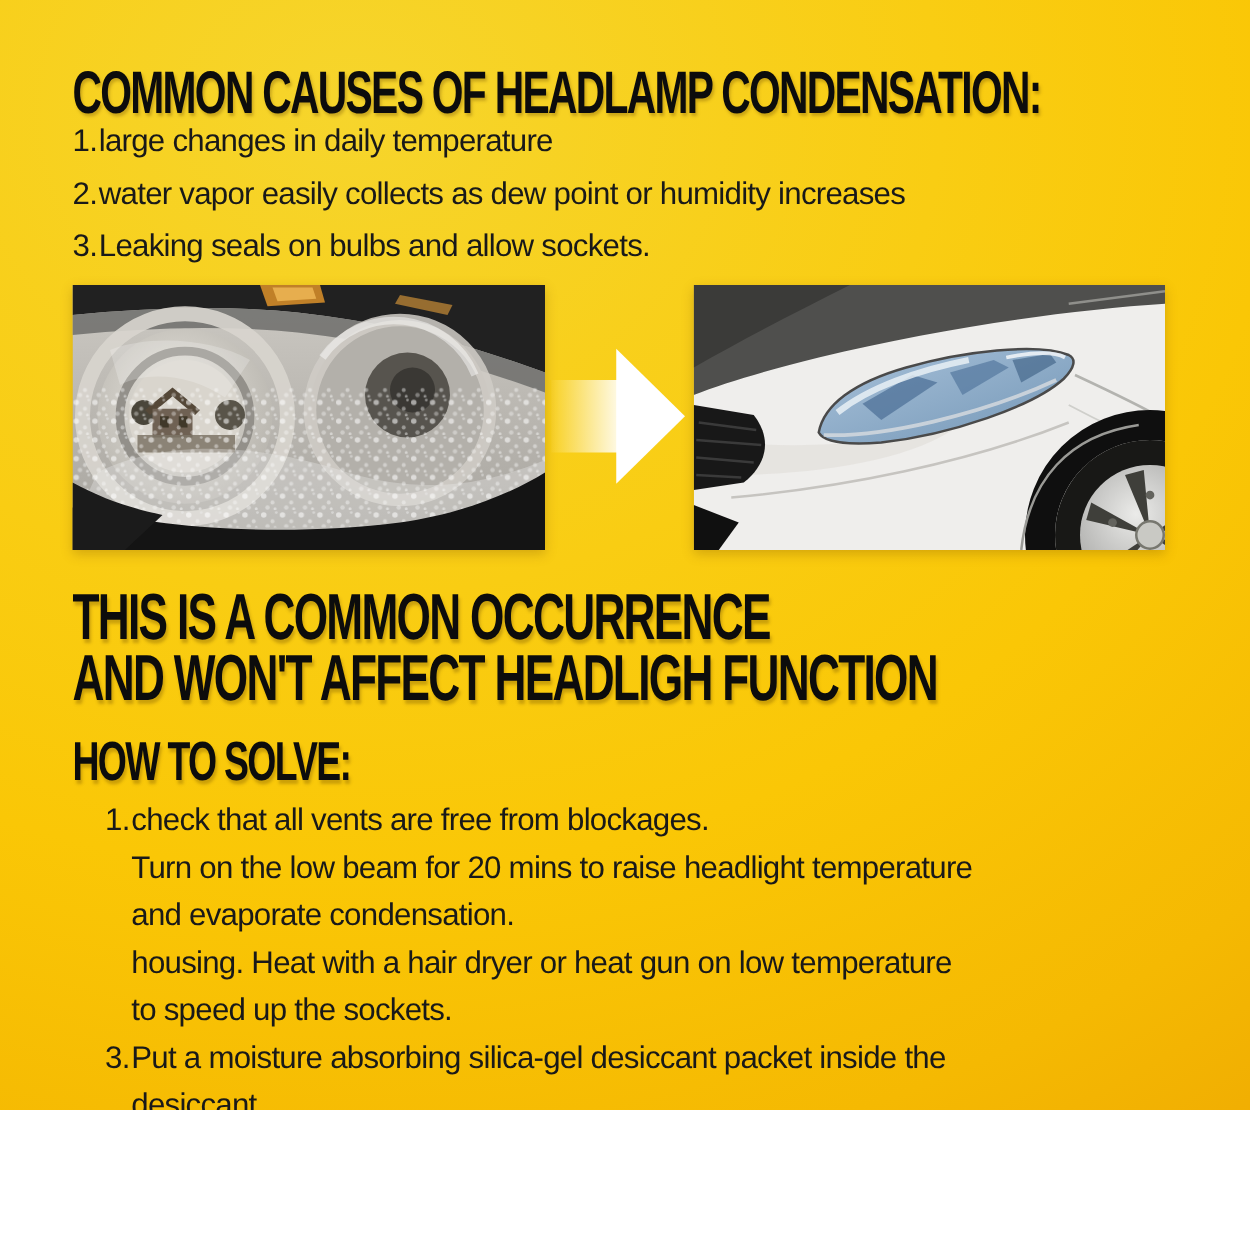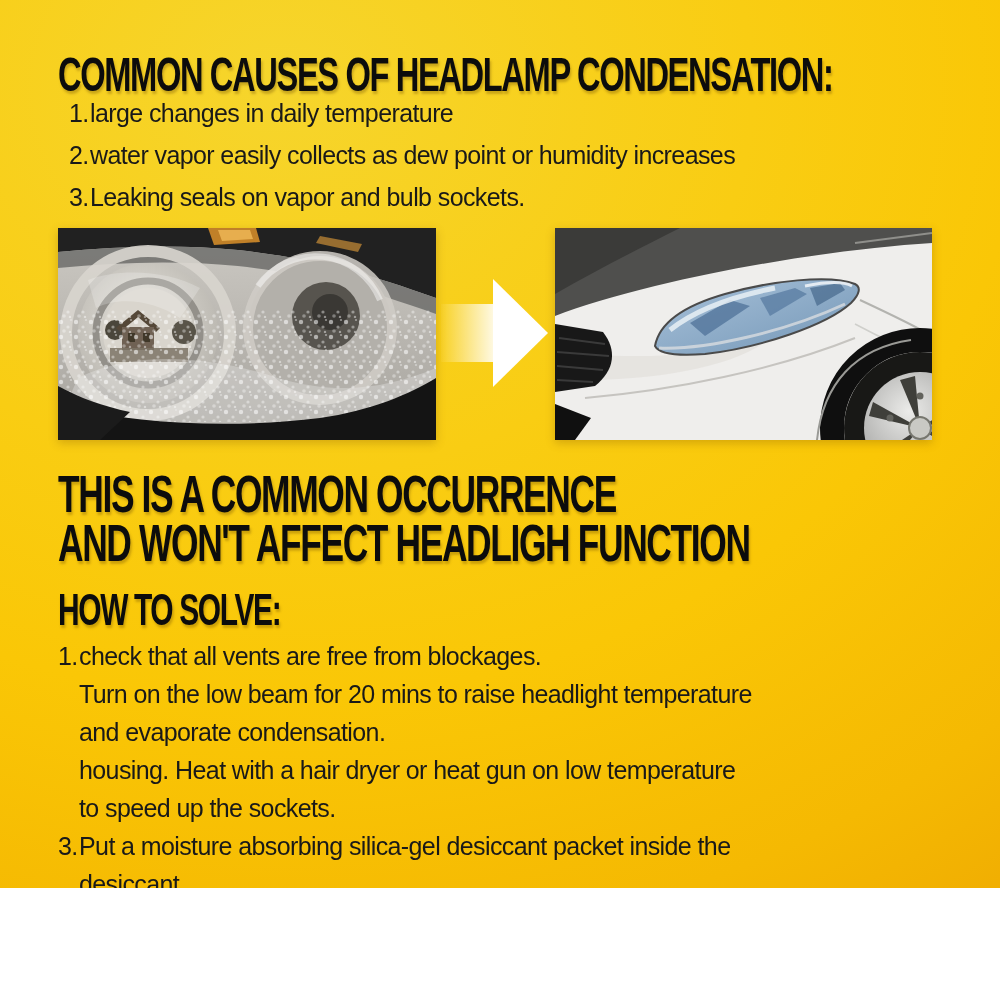--- a/index.html
+++ b/index.html
@@ -17,22 +17,22 @@
     font-weight:800; color:#0c0c0c; letter-spacing:-2px;
     transform:scaleX(0.68); transform-origin:left top;
     text-shadow:2px 3px 3px rgba(96,64,0,0.30);
   }
   .causes-heading   { top:47px;  font-size:48px; }
   .statement-1      { top:464px; font-size:52px; }
   .statement-2      { top:513px; font-size:52px; }
   .solve-heading    { top:585px; font-size:44px; }
 
   .list { position:absolute; left:58px; font-size:25px; letter-spacing:-0.6px; color:#191919; }
-  .causes { top:92px;  line-height:42px;margin-left:11px; }
-  .solve  { top:637px; line-height:38px; }
+  .causes { top:92px;  line-height:42px; }
+  .solve  { top:637px; line-height:38px;margin-left:26px; }
   .li  { white-space:nowrap; }
   .num { display:inline-block; width:21px; }
   .cont{ padding-left:21px; }
 
   .photo { position:absolute; top:228px; height:212px; box-shadow:0 3px 9px rgba(110,70,0,0.28); }
   .photo-before { left:58px;  width:378px; }
   .photo-after  { left:555px; width:377px; }
   .photo svg { display:block; width:100%; height:100%; }
 
   .arrow { position:absolute; left:441px; top:279px; width:106px; height:108px; }
@@ -49,21 +49,21 @@
 </head>
 <body>
 
 <div class="canvas">
 
   <h1 class="hline causes-heading">COMMON CAUSES OF HEADLAMP CONDENSATION:</h1>
 
   <div class="list causes">
     <div class="li"><span class="num">1.</span><span>large changes in daily temperature</span></div>
     <div class="li"><span class="num">2.</span><span>water vapor easily collects as dew point or humidity increases</span></div>
-    <div class="li"><span class="num">3.</span><span>Leaking seals on vapor and bulb sockets.</span></div>
+    <div class="li"><span class="num">3.</span><span>Leaking seals on bulbs and allow sockets.</span></div>
   </div>
 
   <div class="photo photo-before" role="img" aria-label="fogged headlamp covered with condensation droplets">
     <svg viewBox="0 0 378 212" preserveAspectRatio="none">
       <defs>
         <linearGradient id="glassBg" x1="0" y1="0" x2="0" y2="1">
           <stop offset="0" stop-color="#cdcac4"></stop>
             <stop offset="1" stop-color="#a5a29c"></stop>
         </linearGradient>
         <radialGradient id="lens1" cx="0.45" cy="0.4" r="0.75">

